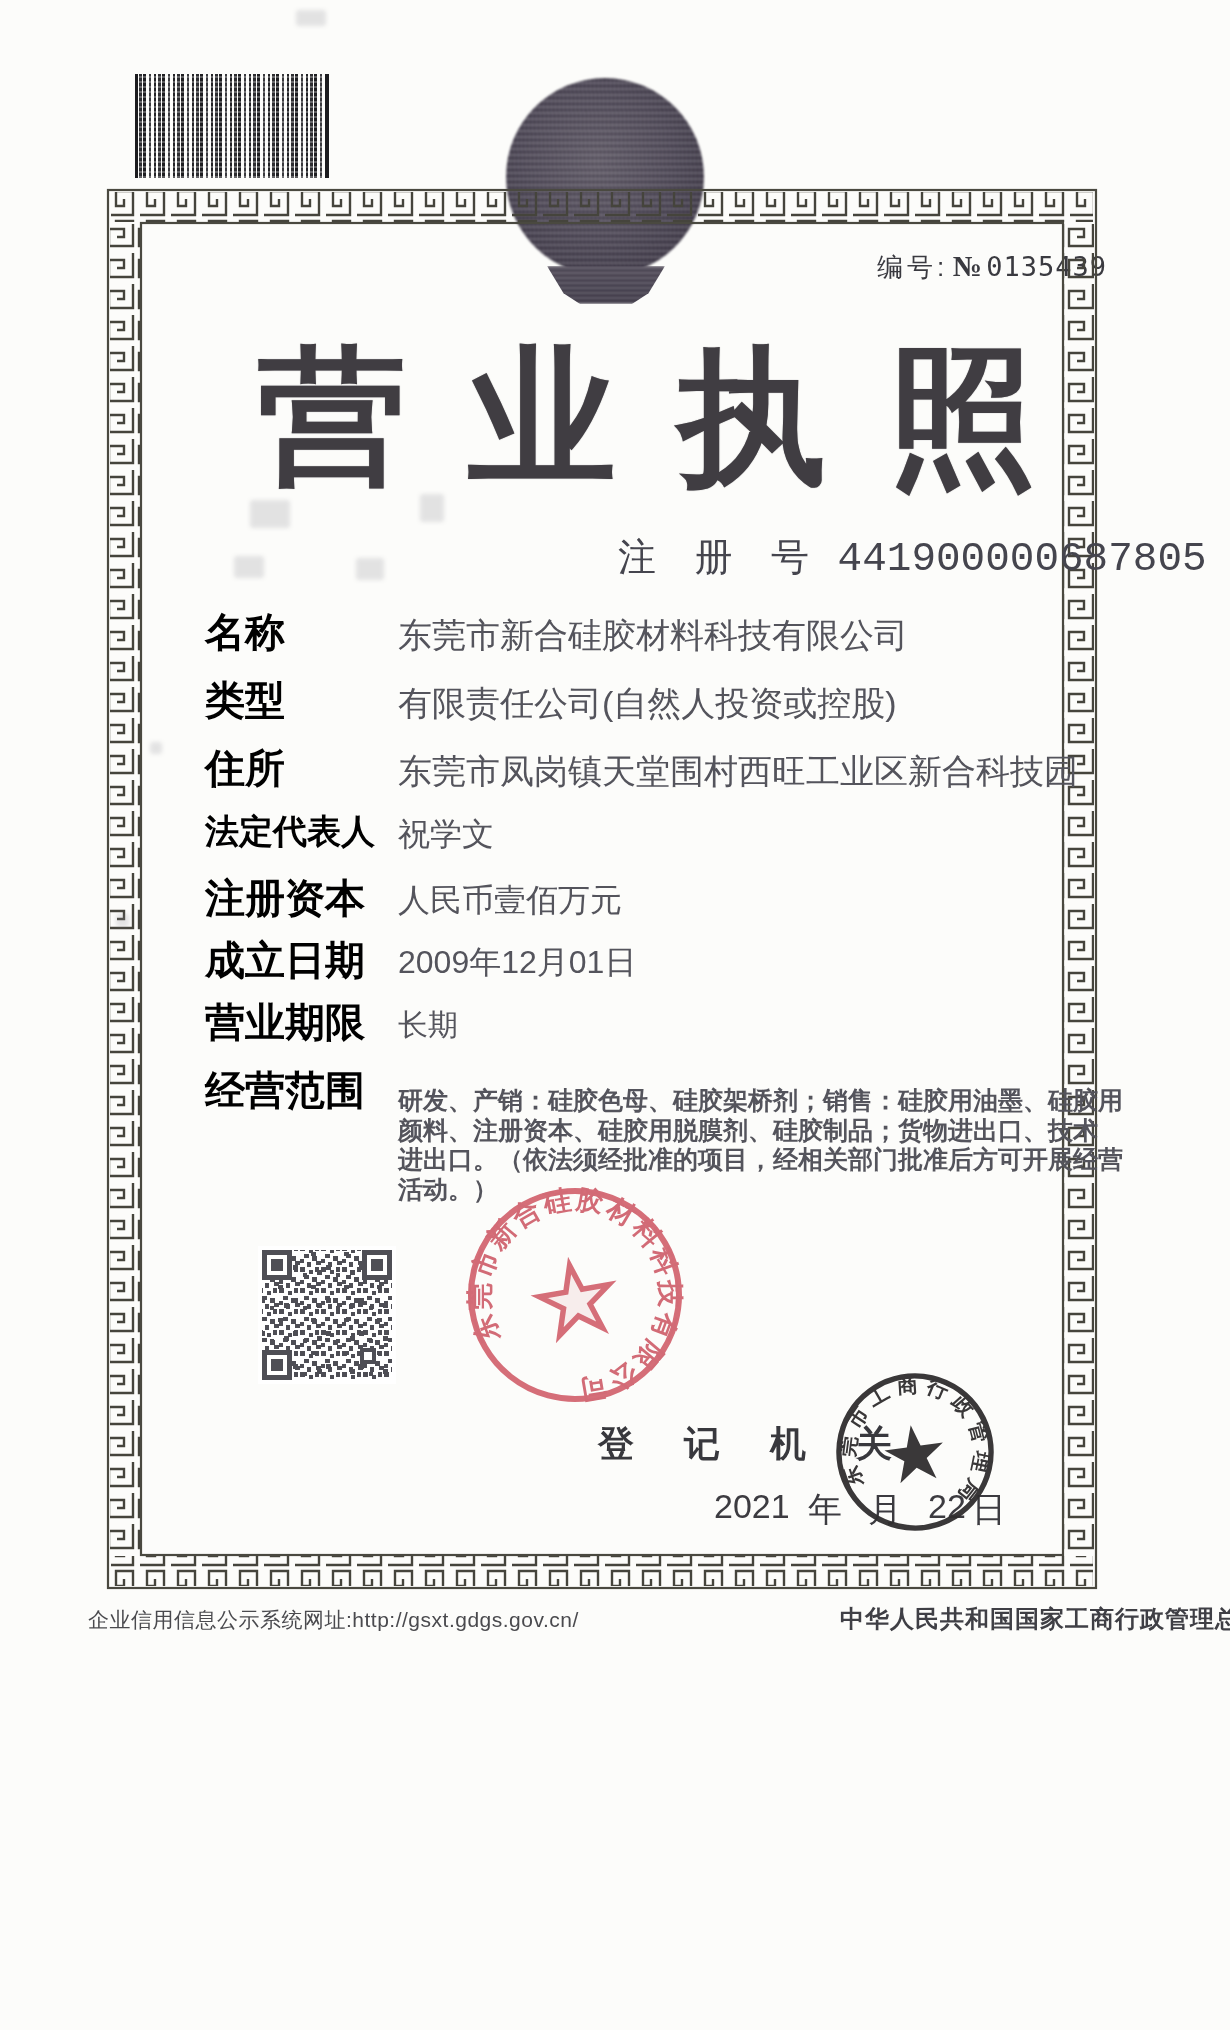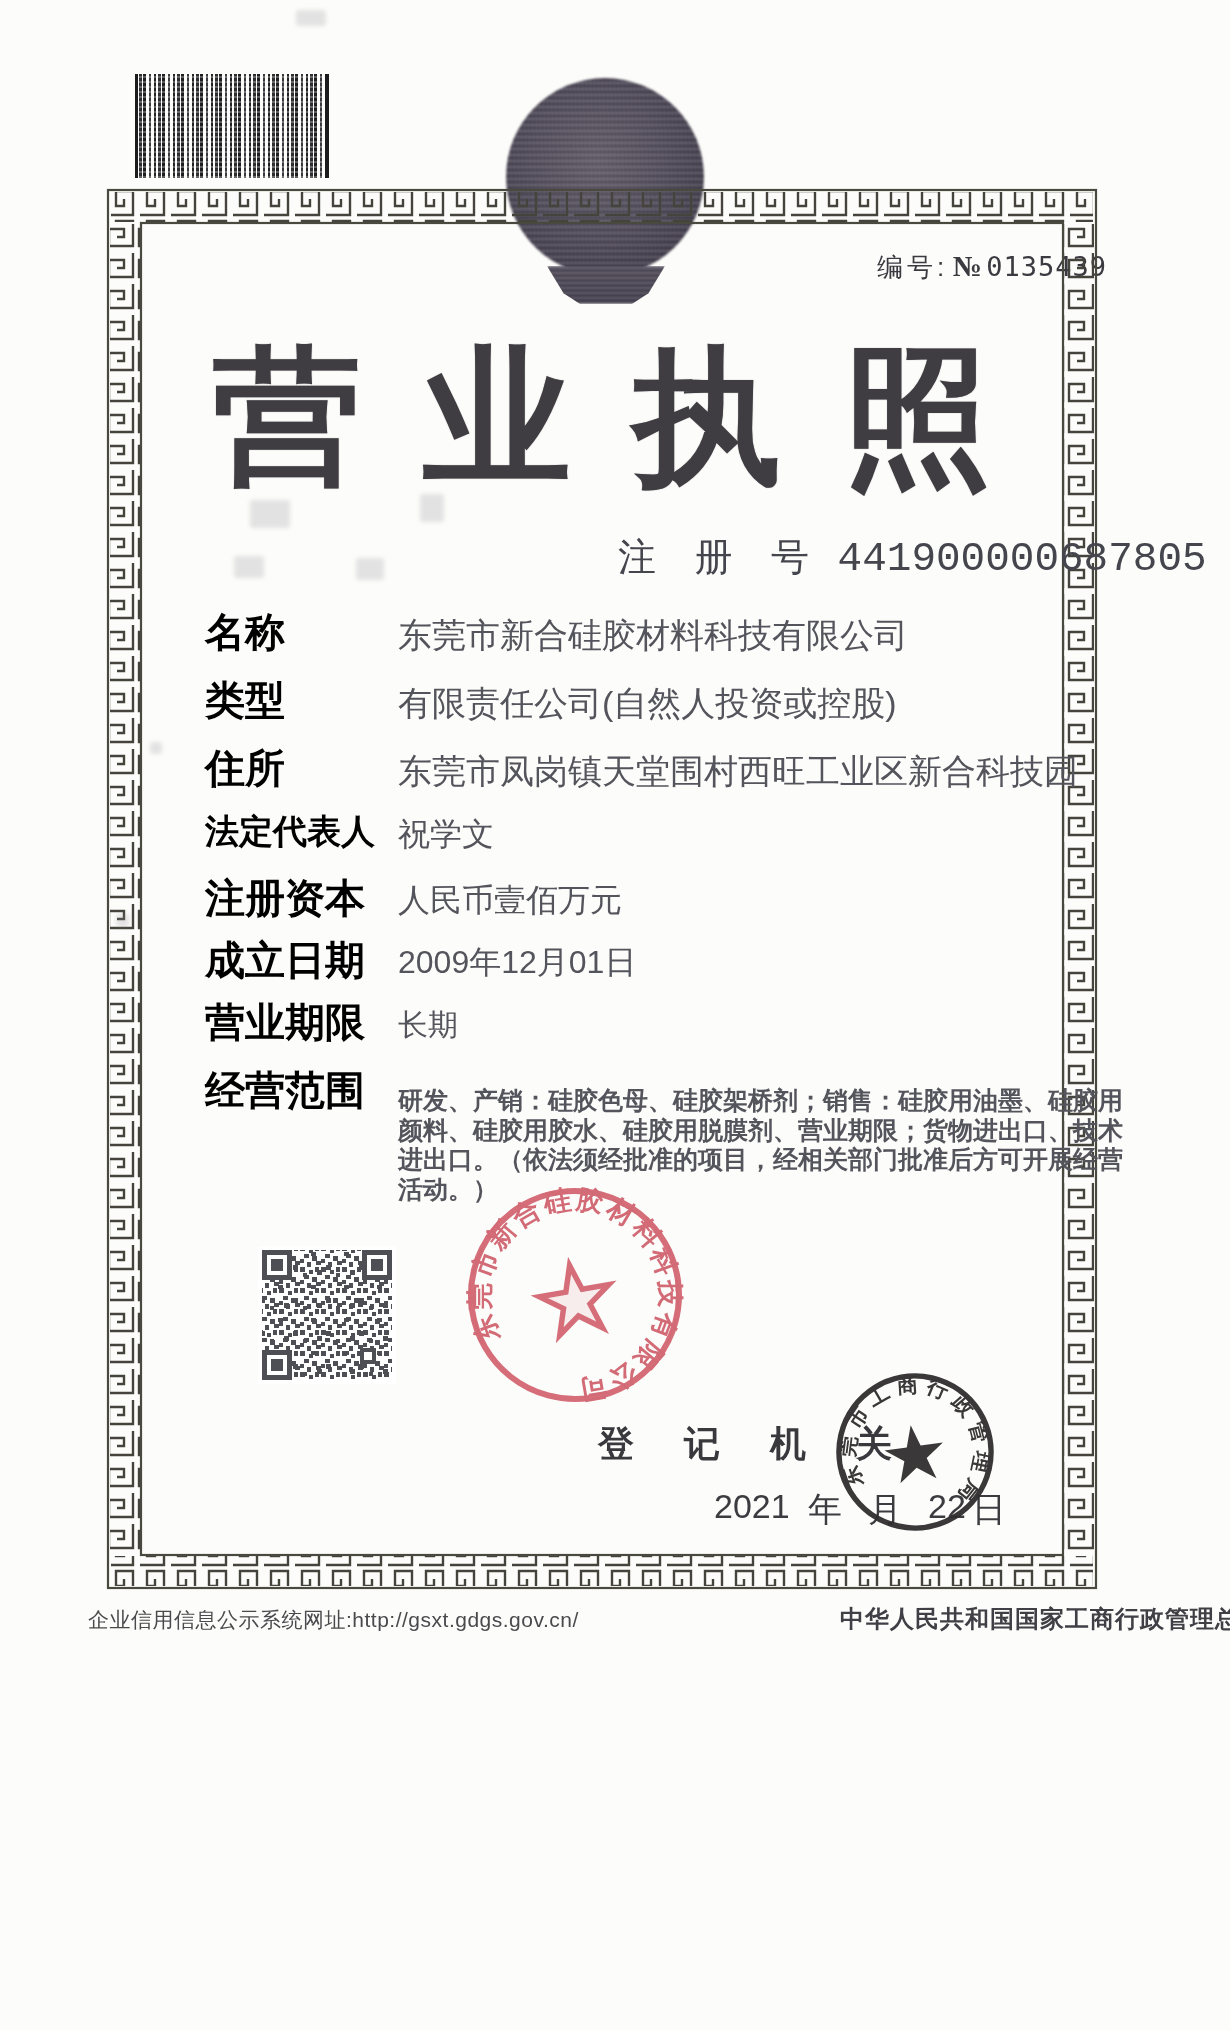--- a/index.html
+++ b/index.html
@@ -39,21 +39,21 @@
   .serial{left:840px;top:250px;width:260px;white-space:nowrap;color:#3a3a40;}
   .serial .lbl{font-size:26px;letter-spacing:4px;margin-left:37px;}
   .serial .no{font-family:"Liberation Serif",serif;font-weight:700;font-size:29px;}
   .serial .digits{font-family:"DejaVu Sans Mono",monospace;font-size:27px;letter-spacing:1px;}
 
   
   .frame{left:106px;top:188px;}
 
   
   .title{
-    left:106px;top:336px;width:992px;text-align:center;
+    left:106px;top:336px;width:992px;text-align:right;
     font-size:148px;line-height:1.1;font-weight:700;color:#403d42;
     letter-spacing:62px;text-indent:62px;white-space:nowrap;
     text-shadow:0 0 1px rgba(64,61,66,.6);
   }
 
   
   .regno{left:618px;top:532px;white-space:nowrap;color:#45454e;}
   .regno .lbl{font-size:38px;letter-spacing:14px;font-weight:500;}
   .regno .num{font-size:41px;font-family:Liberation Mono, monospace;letter-spacing:0;margin-left:10px;}
 
@@ -145,21 +145,21 @@
 
   <div class="abs flabel" style="top:940px">成立日期</div>
   <div class="abs fvalue v32" style="top:944px">2009年12月01日</div>
 
   <div class="abs flabel" style="top:1002px">营业期限</div>
   <div class="abs fvalue v30" style="top:1008px">长期</div>
 
   <div class="abs flabel" style="top:1070px">经营范围</div>
   <div class="abs scope-lines">
     <div>研发、产销：硅胶色母、硅胶架桥剂；销售：硅胶用油墨、硅胶用</div>
-    <div>颜料、硅胶用胶水、硅胶用脱膜剂、营业期限；货物进出口、技术</div>
+    <div>颜料、注册资本、硅胶用脱膜剂、硅胶制品；货物进出口、技术</div>
     <div>进出口。（依法须经批准的项目，经相关部门批准后方可开展经营</div>
     <div>活动。）</div>
   </div>
 
   <svg class="abs qr" viewBox="0 0 138 138">
     <defs>
       <pattern id="qa" width="21" height="21" patternUnits="userSpaceOnUse">
         <g fill="#4e4e55">
           <rect x="0" y="0" width="5" height="5"></rect>
             <rect x="9" y="3" width="4" height="4"></rect>

